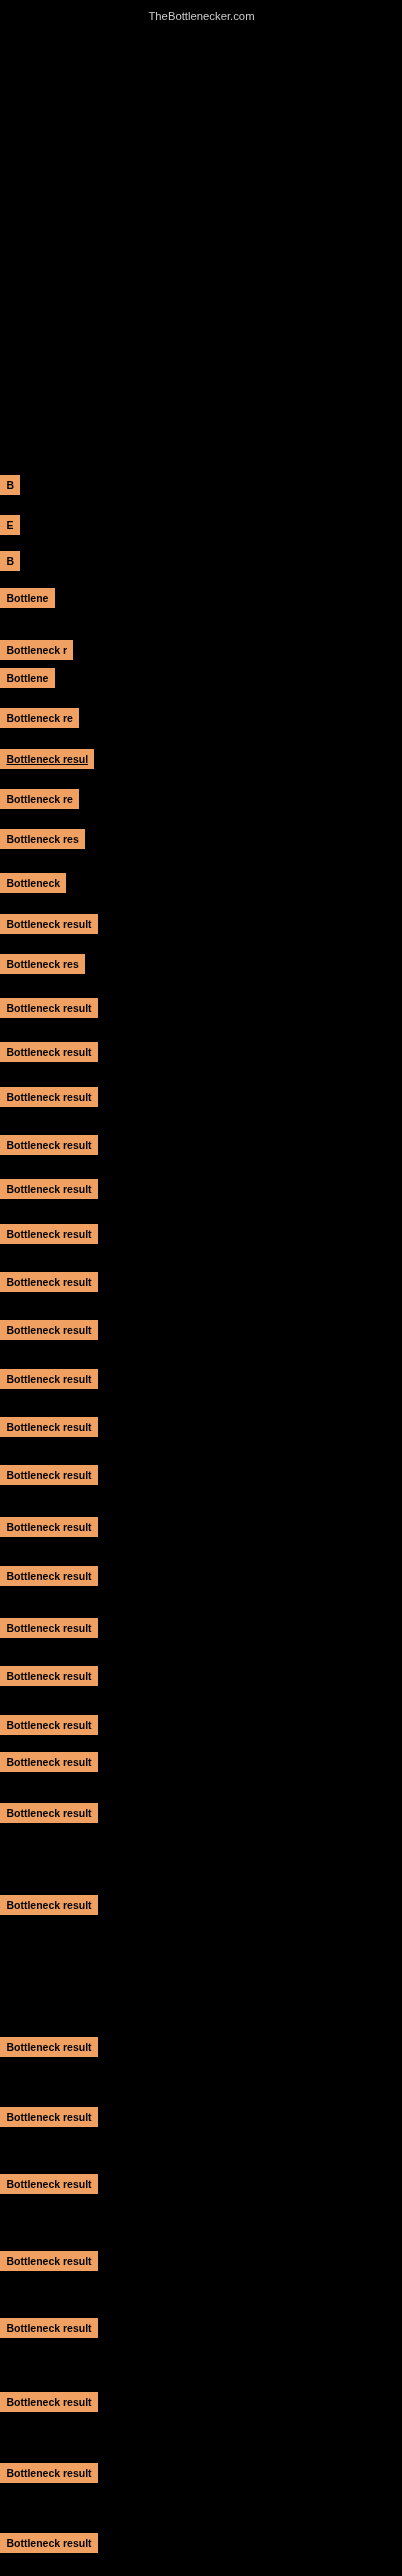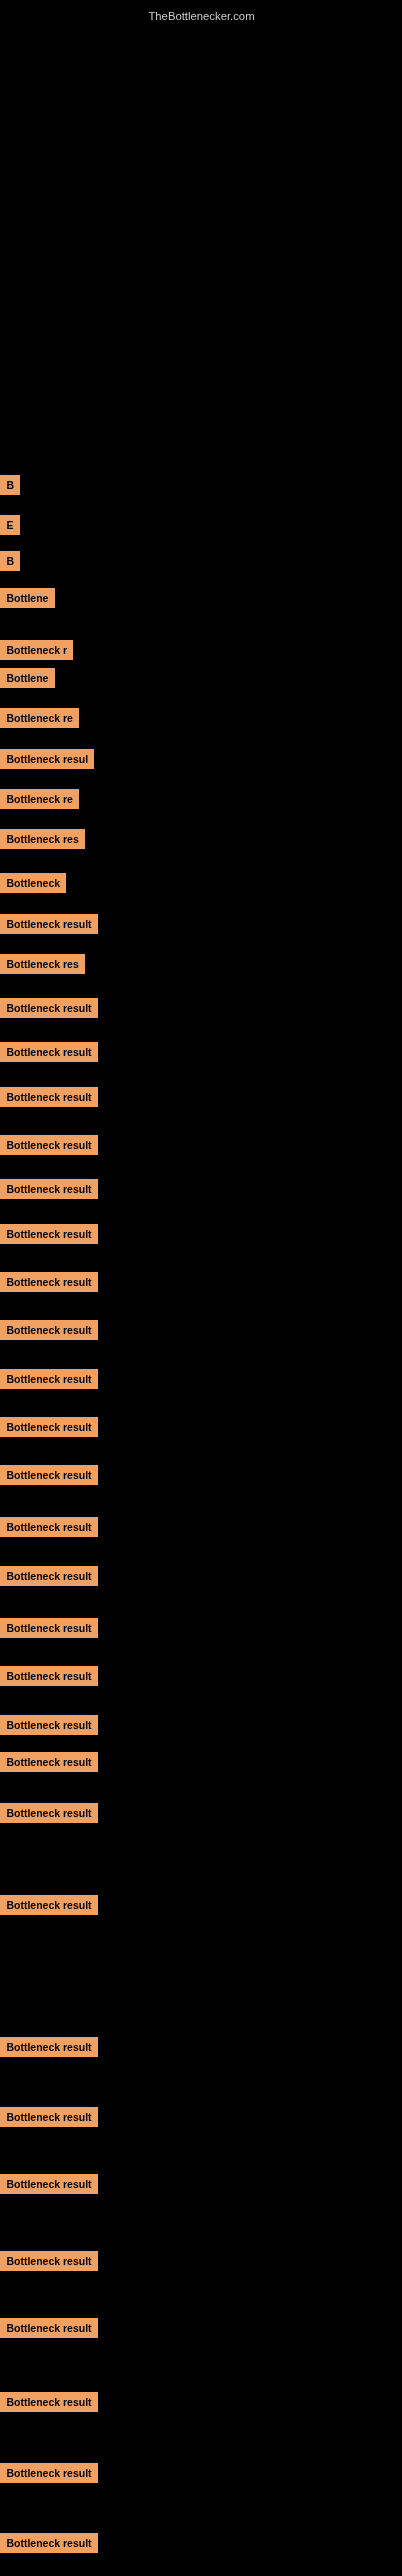--- a/index.html
+++ b/index.html
@@ -64,21 +64,21 @@
     <div class="bottleneck-item" style="top: 628px; margin-top: 12px;">
       <span class="bottleneck-label" style="max-width: 97px;">Bottleneck r</span>
     </div>
     <div class="bottleneck-item" style="top: 668px;">
       <span class="bottleneck-label" style="max-width: 76px;">Bottlene</span>
     </div>
     <div class="bottleneck-item" style="top: 708px;">
       <span class="bottleneck-label" style="max-width: 109px;">Bottleneck re</span>
     </div>
     <div class="bottleneck-item" style="top: 749px;">
-      <span class="bottleneck-label" style="max-width: 127px;">Bottleneck resul</span>
+      <span class="bottleneck-label" style="max-width: 127px; text-decoration: underline;">Bottleneck resul</span>
     </div>
     <div class="bottleneck-item" style="top: 789px;">
       <span class="bottleneck-label" style="max-width: 109px;">Bottleneck re</span>
     </div>
     <div class="bottleneck-item" style="top: 829px;">
       <span class="bottleneck-label" style="max-width: 113px;">Bottleneck res</span>
     </div>
     <div class="bottleneck-item" style="top: 873px;">
       <span class="bottleneck-label" style="max-width: 87px;">Bottleneck</span>
     </div>

